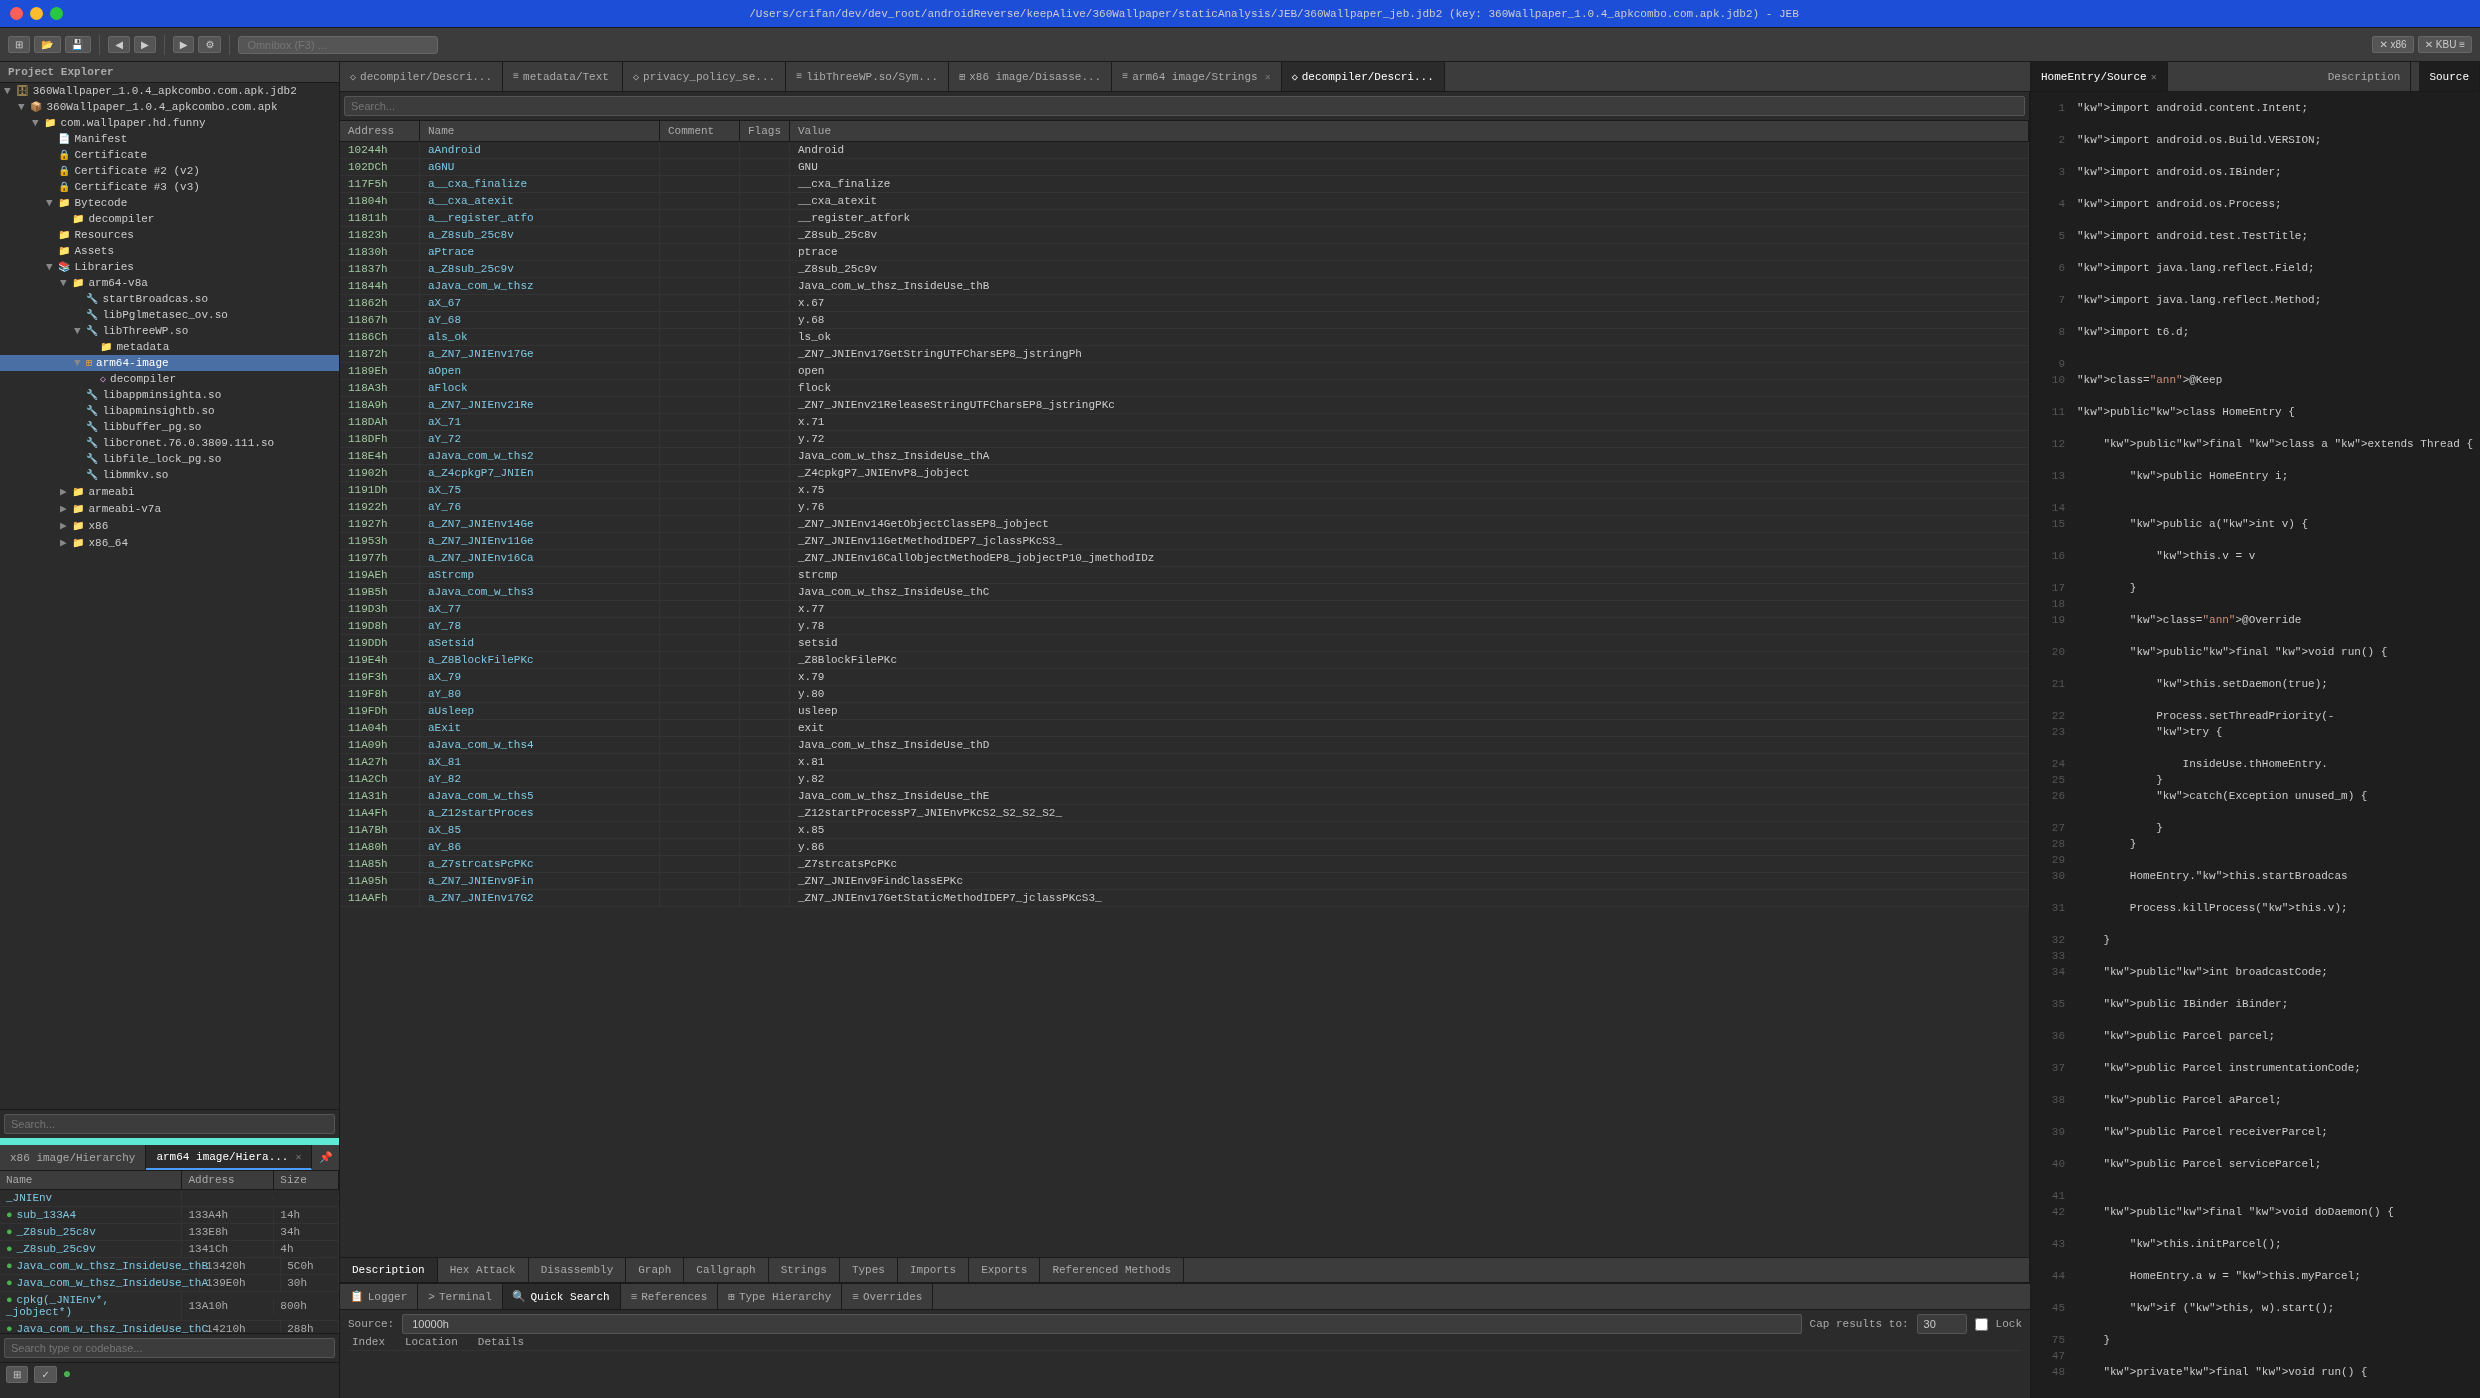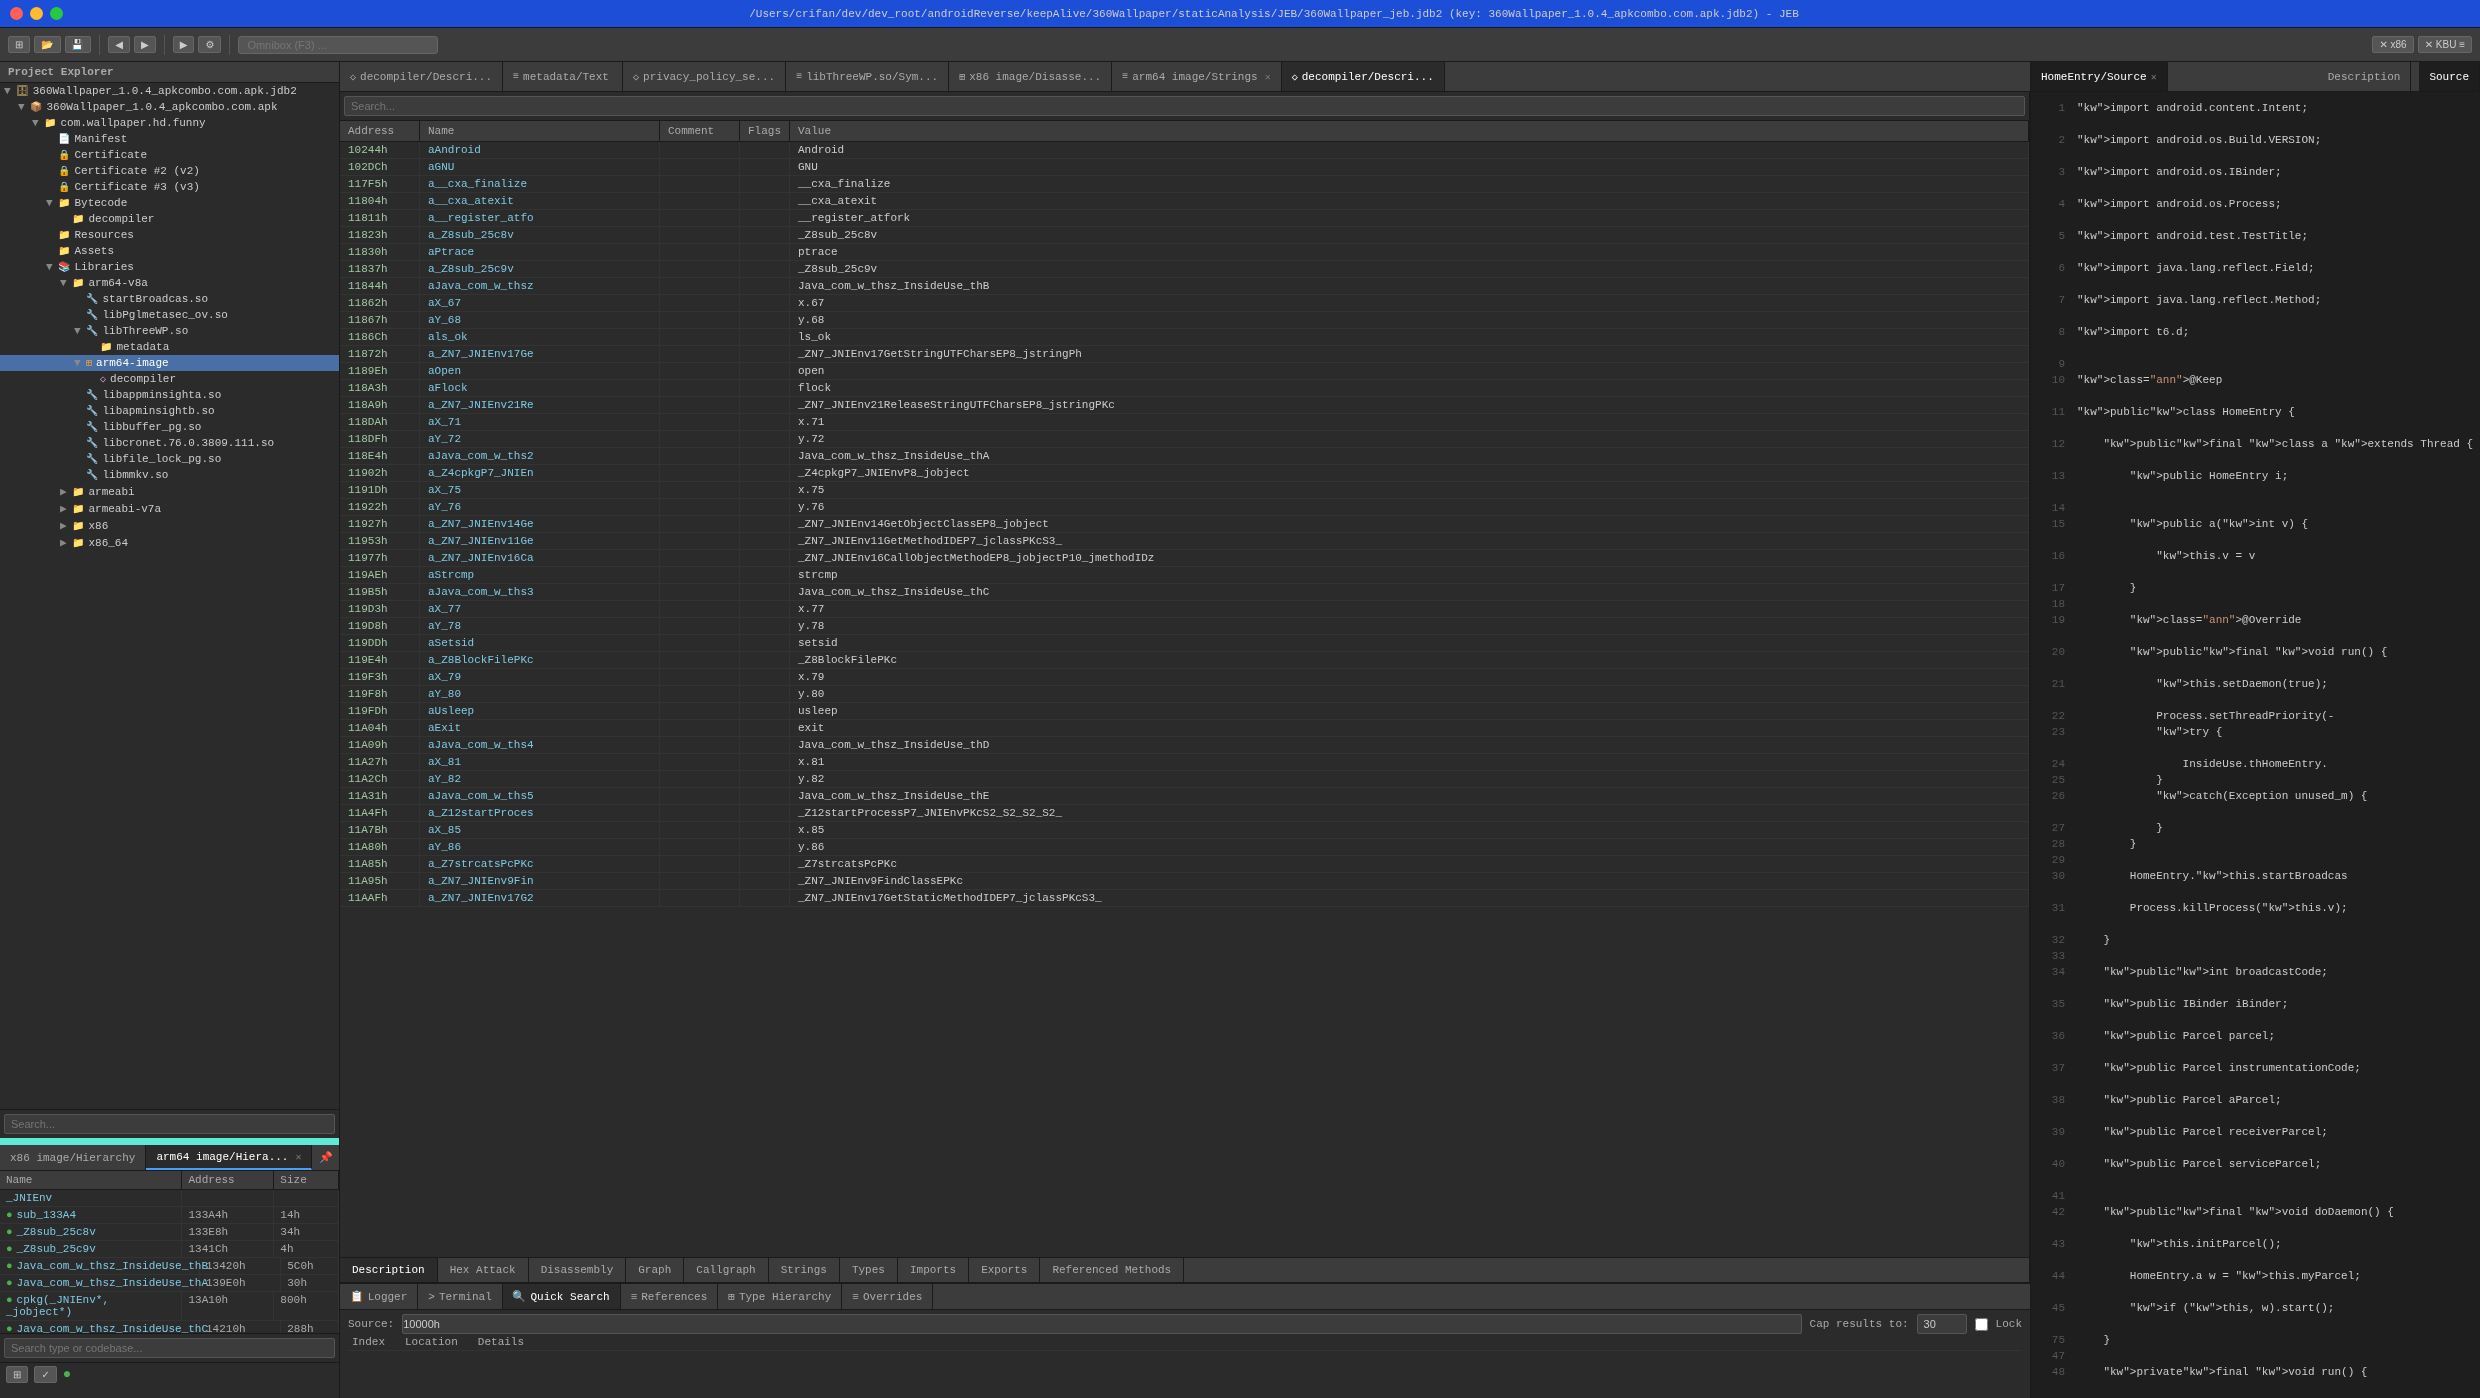--- a/index.html
+++ b/index.html
@@ -201,20 +201,21 @@
     }
     .hierarchy-col.name-col { width: 200px; }
     .hierarchy-col.addr-col { width: 100px; }
     .hierarchy-col.size-col { width: 70px; }
 
     .hierarchy-row {
       display: flex;
       font-size: 11px;
       border-bottom: 1px solid #333;
       cursor: pointer;
+      align-items: center;
     }
     .hierarchy-row .hcol {
       padding: 2px 6px;
       border-right: 1px solid #333;
     }
     .hierarchy-row .hcol.name-col { width: 200px; color: #7ec8e3; }
     .hierarchy-row .hcol.addr-col { width: 100px; color: #aaa; }
     .hierarchy-row .hcol.size-col { width: 70px; color: #aaa; }
     .dot-green { color: #4caf50; margin-right: 4px; }
 
@@ -427,21 +428,21 @@
       align-items: center;
       gap: 8px;
       font-size: 11px;
       color: #aaa;
     }
     .source-input {
       flex: 1;
       background: #3c3c3c;
       border: 1px solid #555;
       color: #ccc;
-      padding: 3px 0;
+      padding: 3px 9px;
       font-size: 11px;
       border-radius: 2px;
     }
     .cap-label { color: #aaa; }
     .cap-input {
       width: 50px;
       background: #3c3c3c;
       border: 1px solid #555;
       color: #ccc;
       padding: 3px 6px;

